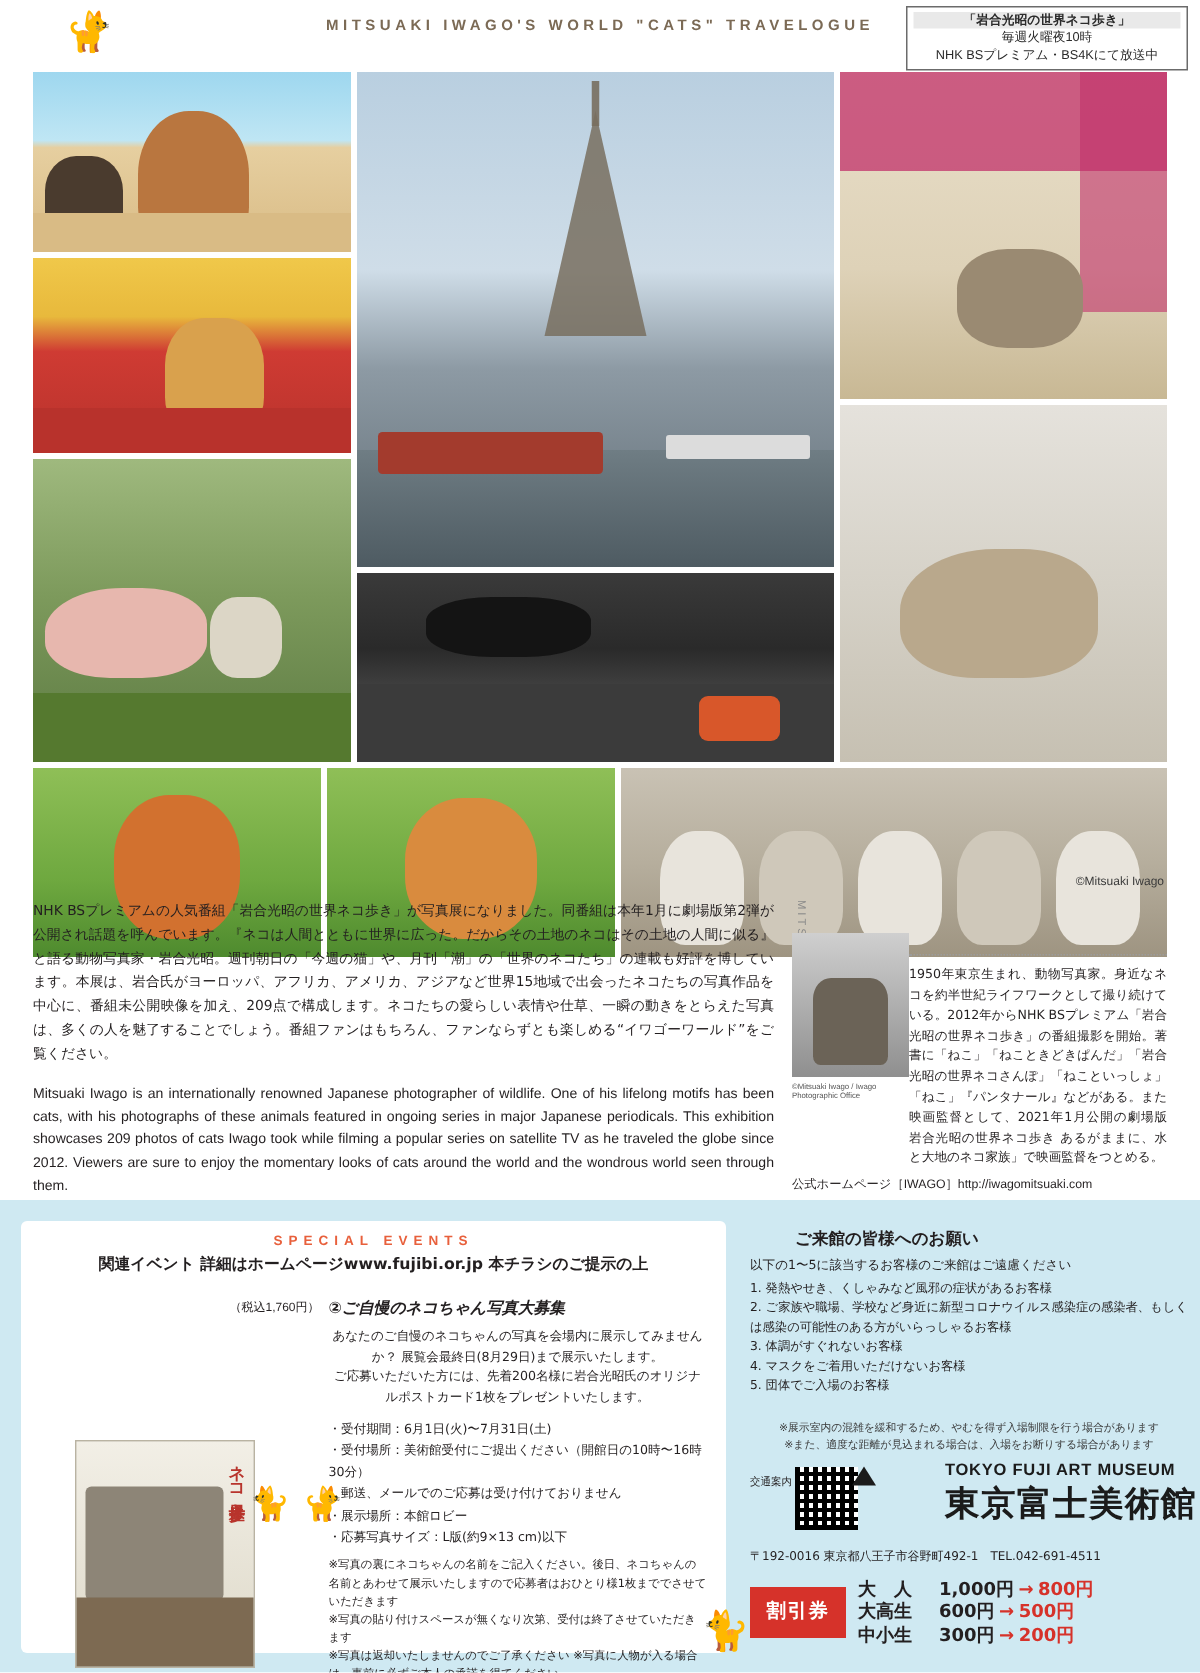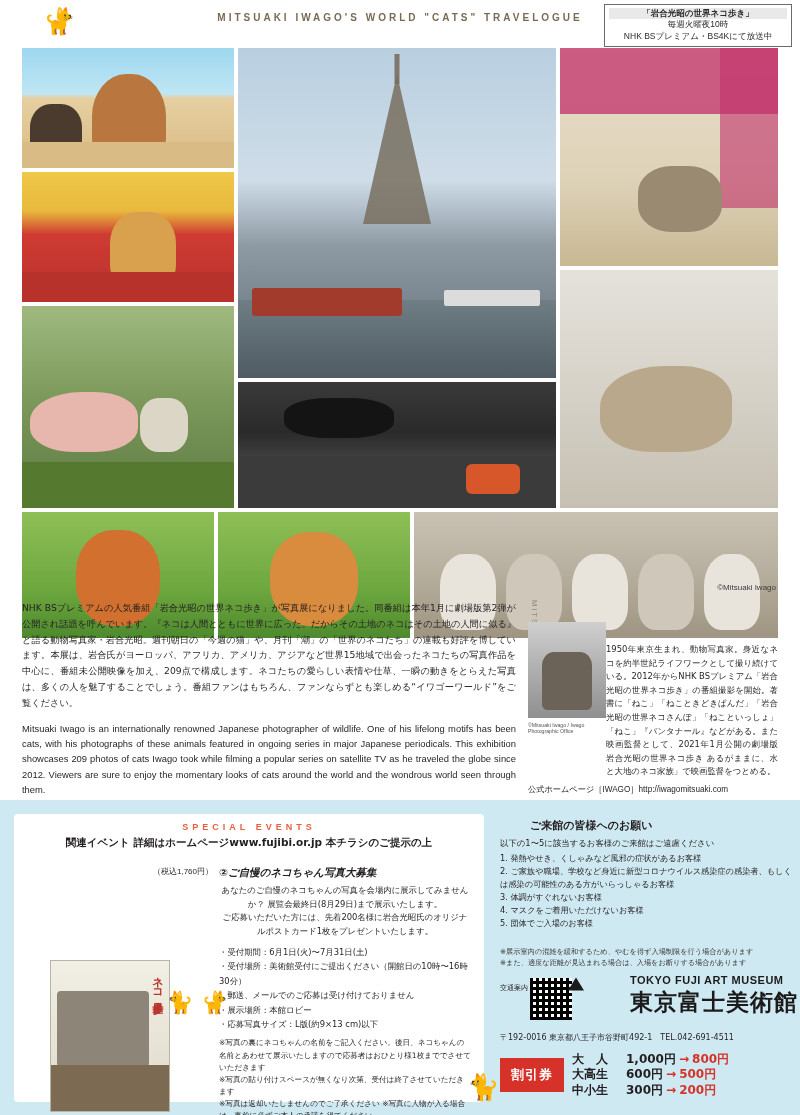--- a/index.html
+++ b/index.html
@@ -276,21 +276,21 @@
 
       <div class="rq-title">ご来館の皆様へのお願い</div>
       <div class="rq-sub">以下の1〜5に該当するお客様のご来館はご遠慮ください</div>
       <div class="rq-list">
         <div>1. 発熱やせき、くしゃみなど風邪の症状があるお客様</div>
         <div>2. ご家族や職場、学校など身近に新型コロナウイルス感染症の感染者、もしくは感染の可能性のある方がいらっしゃるお客様</div>
         <div>3. 体調がすぐれないお客様</div>
         <div>4. マスクをご着用いただけないお客様</div>
         <div>5. 団体でご入場のお客様</div>
       </div>
-      <div class="rq-foot" style="white-space:pre-line;">※展示室内の混雑を緩和するため、やむを得ず入場制限を行う場合があります
+      <div class="rq-foot" style="white-space:pre-line;text-align:center;">※展示室内の混雑を緩和するため、やむを得ず入場制限を行う場合があります
 ※また、適度な距離が見込まれる場合は、入場をお断りする場合があります</div>
 
       <div class="qr-label">交通案内</div>
       <div class="qr"></div>
       <svg class="fuji-mark" viewBox="0 0 24 20">
         <path d="M2 18 L12 2 L22 18 Z" fill="#1b1b1b"></path>
       </svg>
       <div class="museum">
         <div class="museum-en">TOKYO FUJI ART MUSEUM</div>
         <div class="museum-jp">東京富士美術館</div>

